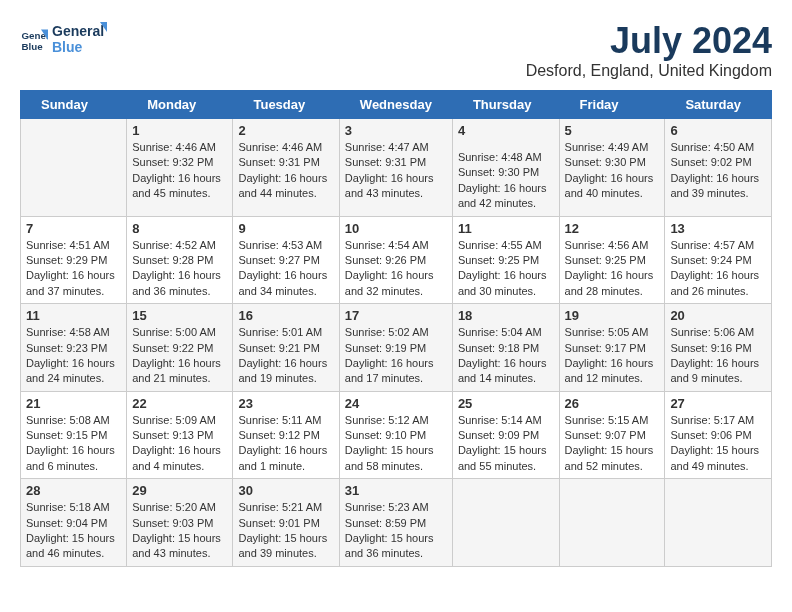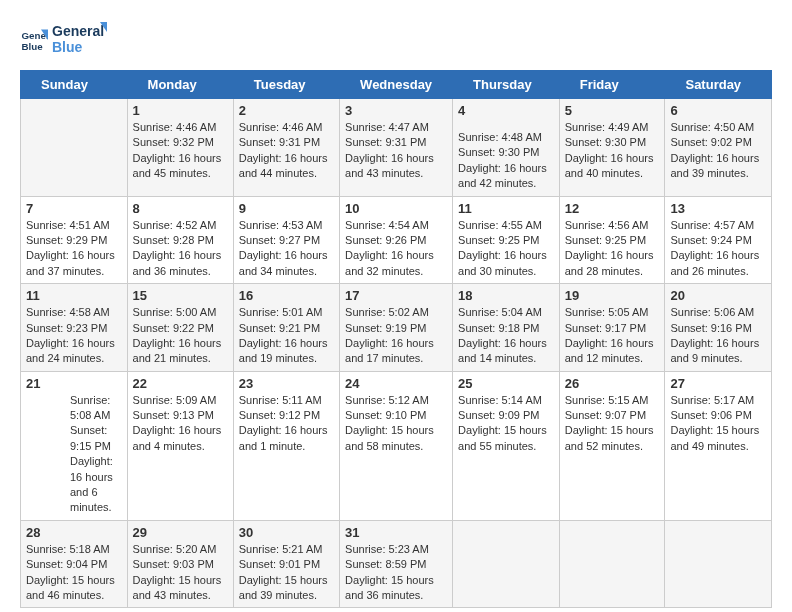--- a/index.html
+++ b/index.html
@@ -91,20 +91,24 @@
     <div>
       <div style="display:flex;align-items:center;gap:2px;">
         <svg width="55" height="40" viewBox="0 0 55 40">
           <text x="0" y="16" font-size="14" font-weight="bold" fill="#1a3a5c" font-family="Arial">General</text>
           <text x="0" y="32" font-size="14" font-weight="bold" fill="#4a90d9" font-family="Arial">Blue</text>
           <polygon points="48,2 55,2 55,12" fill="#4a90d9"></polygon>
         </svg>
       </div>
     </div>
   </div>
+  <div class="title-area">
+    <div class="month-year">July 2024</div>
+    <div class="location">Desford, England, United Kingdom</div>
+  </div>
 </div>
 
 <table>
   <thead>
     <tr>
       <th>Sunday</th>
       <th>Monday</th>
       <th>Tuesday</th>
       <th>Wednesday</th>
       <th>Thursday</th>
@@ -256,21 +260,21 @@
           <span class="day-number">20</span>
           <div class="day-info" style="white-space: pre-line;">Sunrise: 5:06 AM
 Sunset: 9:16 PM
 Daylight: 16 hours
 and 9 minutes.</div>
         </td>
       </tr>
       <tr>
         <td>
           <span class="day-number">21</span>
-          <div class="day-info" style="white-space: pre-line; margin-left: 44px;">Sunrise: 5:08 AM
+          <div class="day-info" style="white-space: pre-line;">Sunrise: 5:08 AM
 Sunset: 9:15 PM
 Daylight: 16 hours
 and 6 minutes.</div>
         </td>
         <td>
           <span class="day-number">22</span>
           <div class="day-info" style="white-space: pre-line;">Sunrise: 5:09 AM
 Sunset: 9:13 PM
 Daylight: 16 hours
 and 4 minutes.</div>

